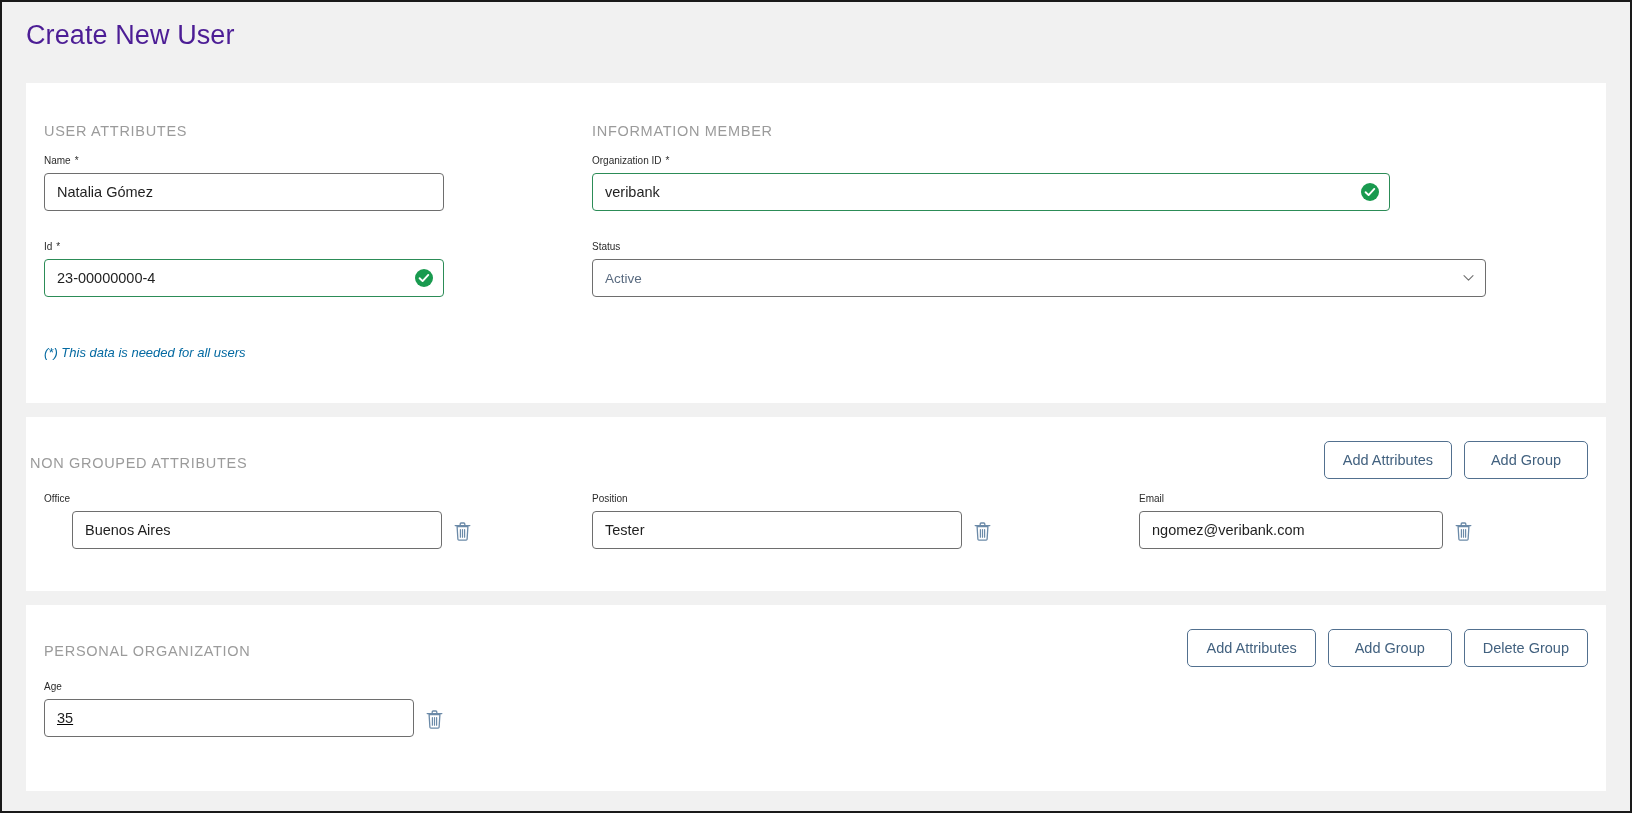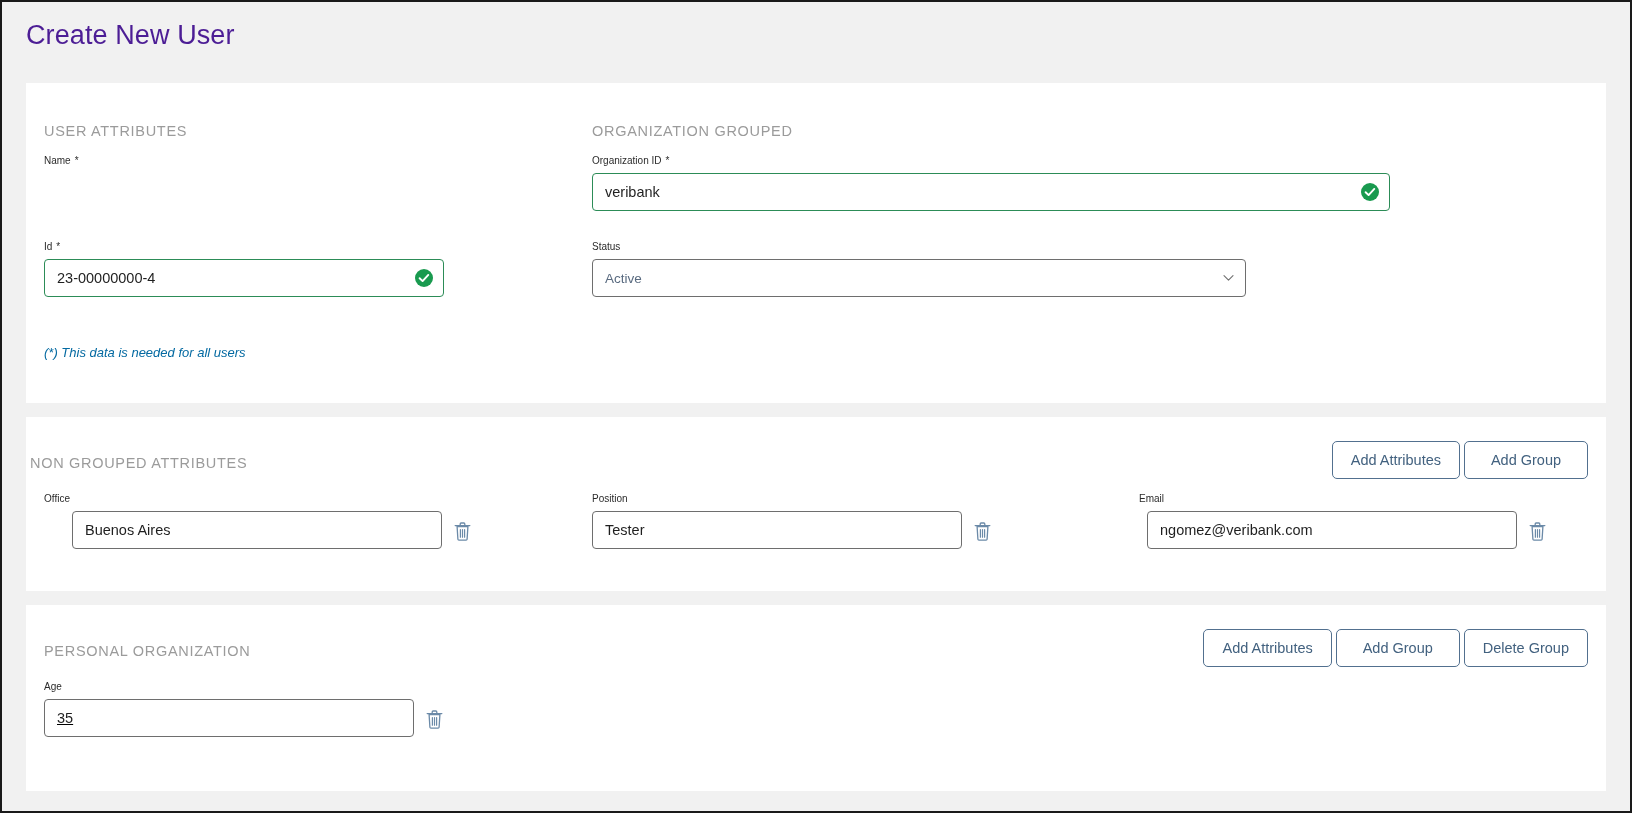--- a/index.html
+++ b/index.html
@@ -139,21 +139,21 @@
     background: #ffffff;
     color: #42617f;
     font-family: "Liberation Sans", sans-serif;
     font-size: 14.5px;
     cursor: pointer;
     white-space: nowrap;
   }
   .btn-row {
     position: absolute;
     display: flex;
-    gap: 4px;
+    gap: 12px;
   }
   .attr-row {
     position: absolute;
     display: flex;
     align-items: flex-end;
   }
   .attr-cell {
     display: flex;
     align-items: flex-end;
     gap: 12px;
@@ -173,25 +173,28 @@
 <body>
 
 <div id="app">
 
   <div class="page-title">Create New User</div>
 
   <div class="card" id="card-user">
 
     <div class="section-label" style="left:18px; top:40px;">USER ATTRIBUTES</div>
 
-    <div class="section-label" style="left:566px; top:40px;">ORGANIZATION GROUPED</div>
+    <div class="section-label" style="left:566px; top:40px;">INFORMATION MEMBER</div>
 
     <div style="position:absolute; left:18px; top:72px; width:400px;">
       <div class="field-label">
         <span>Name</span><span class="req">*</span>
+      </div>
+      <div class="input-wrap" style="width:400px;">
+        <input class="txt" type="text" value="Natalia Gómez" style="">
       </div>
     </div>
 
     <div style="position:absolute; left:18px; top:158px; width:400px;">
       <div class="field-label">
         <span>Id</span><span class="req">*</span>
       </div>
       <div class="input-wrap" style="width:400px;">
         <input class="txt valid" type="text" value="23-00000000-4" style="">
         <span class="check-icon">
@@ -213,21 +216,21 @@
           <svg width="18" height="18" viewBox="0 0 18 18">
             <circle cx="9" cy="9" r="9" fill="#199a4f"></circle>
             <path d="M4.6 9.2 L7.6 12.1 L13.3 5.9" fill="none" stroke="#ffffff" stroke-width="1.9" stroke-linecap="round" stroke-linejoin="round"></path>
           </svg>
         </span>
       </div>
     </div>
 
     <div style="position:absolute; left:566px; top:158px; width:798px;">
       <div class="field-label">Status</div>
-      <div class="select-wrap" style="width:654px;">
+      <div class="select-wrap" style="width:894px;">
         <select class="sel">
           <option>Active</option>
         </select>
         <span class="chevron">
           <svg width="11" height="7" viewBox="0 0 11 7">
             <path d="M1 1.2 L5.5 5.6 L10 1.2" fill="none" stroke="#707070" stroke-width="1.1" stroke-linecap="round" stroke-linejoin="round"></path>
           </svg>
         </span>
       </div>
     </div>
@@ -283,21 +286,21 @@
             </svg>
           </span>
         </button>
       </div>
     </div>
 
     <div class="attr-row" style="left:1113px; top:76px;">
       <div class="attr-cell">
         <div class="attr-field">
           <div class="field-label">Email</div>
-          <div class="input-wrap" style="width:370px;margin-left:8px;">
+          <div class="input-wrap" style="width:304px;">
             <input class="txt" type="text" value="ngomez@veribank.com" style="">
           </div>
         </div>
         <button class="trash-btn">
           <span>
             <svg width="17" height="19" viewBox="0 0 17 19">
               <path d="M1.2 3.6 H15.8" stroke="#6b8aa8" stroke-width="1.4" stroke-linecap="round" fill="none"></path>
               <path d="M6.2 3.4 V1.9 a0.9 0.9 0 0 1 0.9 -0.9 h2.8 a0.9 0.9 0 0 1 0.9 0.9 V3.4" stroke="#6b8aa8" stroke-width="1.3" fill="none"></path>
               <path d="M3.1 4.6 H13.9 L13.1 17.2 a1 1 0 0 1 -1 0.9 H4.9 a1 1 0 0 1 -1 -0.9 Z" stroke="#6b8aa8" stroke-width="1.3" fill="none"></path>
               <path d="M6.4 7.6 V15.2 M8.5 7.6 V15.2 M10.6 7.6 V15.2" stroke="#6b8aa8" stroke-width="1.2" stroke-linecap="round" fill="none"></path>

